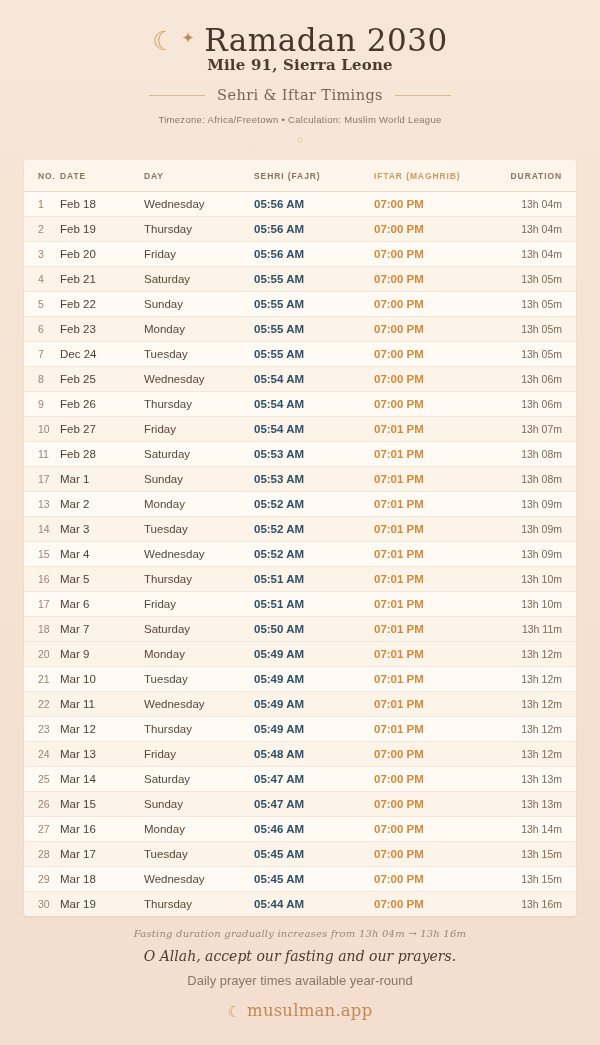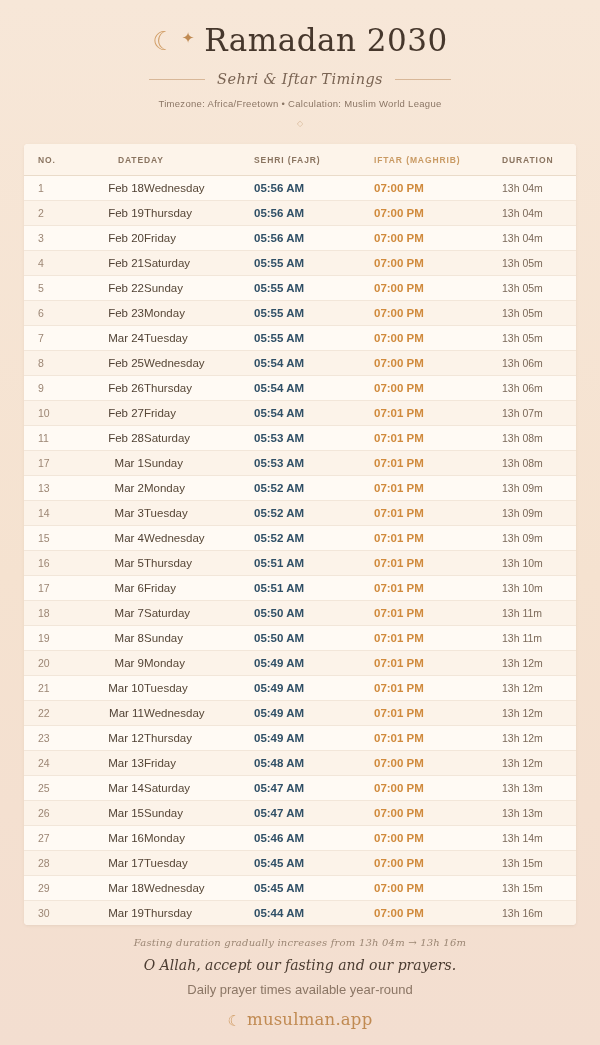--- a/index.html
+++ b/index.html
@@ -66,21 +66,20 @@
     justify-content: center;
     gap: 12px;
     margin-top: 13px;
   }
   .rule-line {
     width: 56px; height: 1px;
     background: #d8b798;
   }
   .section-sub {
     font-family: "DejaVu Serif", serif;
-    font-style: italic;
     font-size: 14.5px;
     color: #7a6453;
     letter-spacing: 0.4px;
   }
   .meta-line {
     margin-top: 11px;
     font-size: 9.5px;
     color: #8b7665;
     letter-spacing: 0.3px;
   }
@@ -117,25 +116,25 @@
     padding: 6px 0;
     border-bottom: 1px solid #f2e6d9;
     color: #5b4a3c;
     vertical-align: middle;
   }
   tbody tr:last-child td { border-bottom: none; }
   tbody tr.alt td { background: #fcf3e9; }
   .c-no   { width: 36px; padding-left: 14px !important; color: #9b8butf; }
   td.c-no { color: #9c8674; font-size: 10.5px; }
   th.c-no { padding-left: 14px !important; }
-  .c-date { width: 84px; text-align: right; }
+  .c-date { width: 84px; }
   .c-day  { width: 110px; }
   .c-sehri { width: 120px; }
   .c-iftar { width: 128px; }
-  .c-dur  { width: auto; padding-right: 14px !important; }
+  .c-dur  { width: auto; padding-right: 14px !important; text-align: right; }
   td.c-sehri { color: #2f4f66; font-weight: bold; font-size: 11.5px; }
   td.c-iftar { color: #d08a3c; font-weight: bold; font-size: 11.5px; }
   td.c-dur  { color: #7b6959; font-size: 10.5px; }
   td.c-day  { color: #584838; }
   td.c-date { color: #4e3f32; }
   
   .footer {
     text-align: center;
     padding: 12px 20px 0 20px;
   }
@@ -183,20 +182,21 @@
 <body>
 
 <div class="page">
 
   <div class="header">
     <div class="title-row">
       <span class="moon-icon">☾</span>
       <span class="star-icon">✦</span>
       <span class="main-title">Ramadan 2030</span>
     </div>
+    <div class="subtitle">Mile 91, Sierra Leone</div>
     <div class="rule-row">
       <span class="rule-line"></span>
       <span class="section-sub">Sehri &amp; Iftar Timings</span>
       <span class="rule-line"></span>
     </div>
     <div class="meta-line">Timezone: Africa/Freetown • Calculation: Muslim World League</div>
     <div class="diamond">◇</div>
   </div>
 
   <div class="card">
@@ -255,21 +255,21 @@
           <tr class="alt">
             <td class="c-no">6</td>
             <td class="c-date">Feb 23</td>
             <td class="c-day">Monday</td>
             <td class="c-sehri">05:55 AM</td>
             <td class="c-iftar">07:00 PM</td>
             <td class="c-dur">13h 05m</td>
           </tr>
           <tr>
             <td class="c-no">7</td>
-            <td class="c-date">Mar 24</td>
+            <td class="c-date">Dec 24</td>
             <td class="c-day">Tuesday</td>
             <td class="c-sehri">05:55 AM</td>
             <td class="c-iftar">07:00 PM</td>
             <td class="c-dur">13h 05m</td>
           </tr>
           <tr class="alt">
             <td class="c-no">8</td>
             <td class="c-date">Feb 25</td>
             <td class="c-day">Wednesday</td>
             <td class="c-sehri">05:54 AM</td>
@@ -345,28 +345,20 @@
             <td class="c-date">Mar 6</td>
             <td class="c-day">Friday</td>
             <td class="c-sehri">05:51 AM</td>
             <td class="c-iftar">07:01 PM</td>
             <td class="c-dur">13h 10m</td>
           </tr>
           <tr class="alt">
             <td class="c-no">18</td>
             <td class="c-date">Mar 7</td>
             <td class="c-day">Saturday</td>
-            <td class="c-sehri">05:50 AM</td>
-            <td class="c-iftar">07:01 PM</td>
-            <td class="c-dur">13h 11m</td>
-          </tr>
-          <tr>
-            <td class="c-no">19</td>
-            <td class="c-date">Mar 8</td>
-            <td class="c-day">Sunday</td>
             <td class="c-sehri">05:50 AM</td>
             <td class="c-iftar">07:01 PM</td>
             <td class="c-dur">13h 11m</td>
           </tr>
           <tr class="alt">
             <td class="c-no">20</td>
             <td class="c-date">Mar 9</td>
             <td class="c-day">Monday</td>
             <td class="c-sehri">05:49 AM</td>
             <td class="c-iftar">07:01 PM</td>

